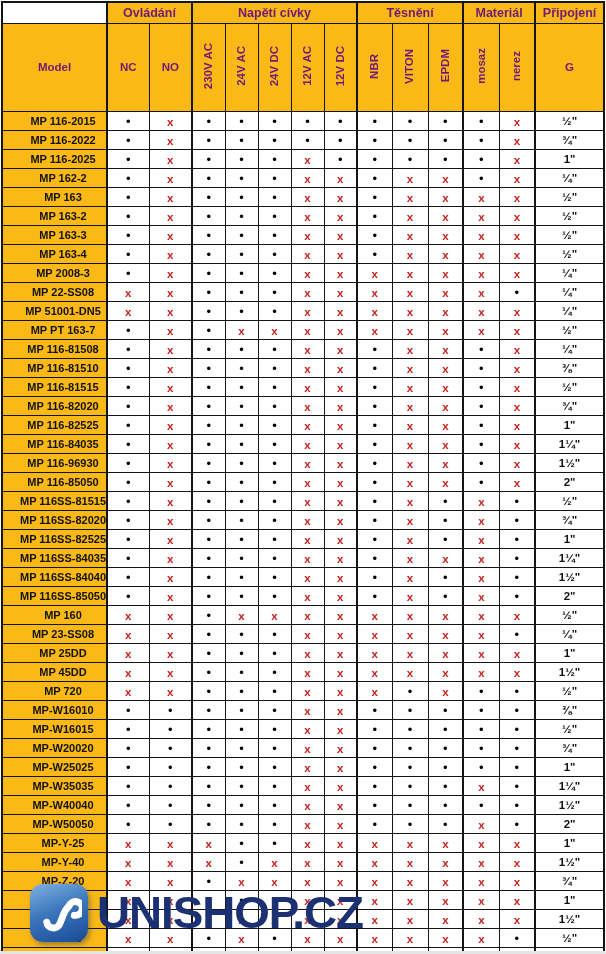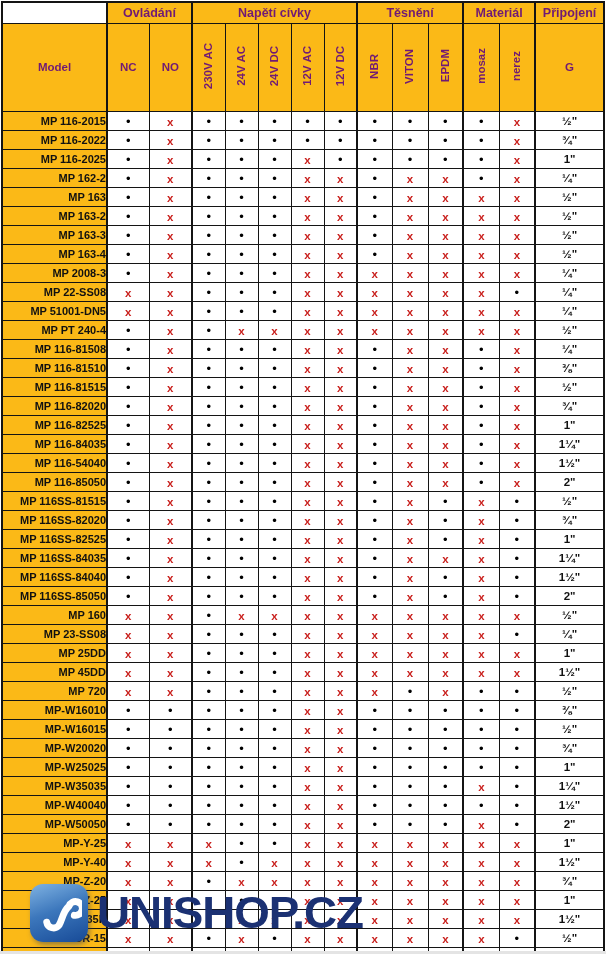--- a/index.html
+++ b/index.html
@@ -26,21 +26,21 @@
   th.blank{border:none;background:#fff;}
   tr.labels th{height:88px;font-size:11.5px;text-align:center;vertical-align:middle;}
   th.model-h{font-size:12px;}
   th.vert span{
     display:inline-block;writing-mode:vertical-rl;transform:rotate(180deg);
     line-height:1;white-space:nowrap;
   }
   tbody tr{height:17.85px;}
   td.model{
     background:var(--org);font-weight:700;font-size:11px;
-    text-align:right;padding-left:17px;white-space:nowrap;
+    text-align:center;padding-left:17px;white-space:nowrap;
   }
   td.mark{text-align:center;background:#fff;}
   td.mark .dot{color:#000;font-size:13px;line-height:1;}
   td.mark .xx{color:var(--red);font-weight:700;font-size:11.5px;line-height:1;}
   td.size{
     text-align:center;background:#fff;font-weight:700;font-size:11.5px;white-space:nowrap;
   }
   .gl{border-left-width:2px !important;}
 
   .legend{position:absolute;left:0;top:937px;width:606px;height:17px;font-size:11px;margin-top:16px;}
@@ -280,21 +280,21 @@
         <td class="mark"><span class="xx">x</span></td>
         <td class="mark"><span class="xx">x</span></td>
         <td class="mark gl"><span class="xx">x</span></td>
         <td class="mark"><span class="xx">x</span></td>
         <td class="mark"><span class="xx">x</span></td>
         <td class="mark gl"><span class="xx">x</span></td>
         <td class="mark"><span class="xx">x</span></td>
         <td class="size gl">¼"</td>
       </tr>
       <tr>
-        <td class="model">MP PT 240-4</td>
+        <td class="model">MP PT 163-7</td>
         <td class="mark gl"><span class="dot">•</span></td>
         <td class="mark"><span class="xx">x</span></td>
         <td class="mark gl"><span class="dot">•</span></td>
         <td class="mark"><span class="xx">x</span></td>
         <td class="mark"><span class="xx">x</span></td>
         <td class="mark"><span class="xx">x</span></td>
         <td class="mark"><span class="xx">x</span></td>
         <td class="mark gl"><span class="xx">x</span></td>
         <td class="mark"><span class="xx">x</span></td>
         <td class="mark"><span class="xx">x</span></td>
@@ -392,21 +392,21 @@
         <td class="mark"><span class="xx">x</span></td>
         <td class="mark"><span class="xx">x</span></td>
         <td class="mark gl"><span class="dot">•</span></td>
         <td class="mark"><span class="xx">x</span></td>
         <td class="mark"><span class="xx">x</span></td>
         <td class="mark gl"><span class="dot">•</span></td>
         <td class="mark"><span class="xx">x</span></td>
         <td class="size gl">1¼"</td>
       </tr>
       <tr>
-        <td class="model">MP 116-54040</td>
+        <td class="model">MP 116-96930</td>
         <td class="mark gl"><span class="dot">•</span></td>
         <td class="mark"><span class="xx">x</span></td>
         <td class="mark gl"><span class="dot">•</span></td>
         <td class="mark"><span class="dot">•</span></td>
         <td class="mark"><span class="dot">•</span></td>
         <td class="mark"><span class="xx">x</span></td>
         <td class="mark"><span class="xx">x</span></td>
         <td class="mark gl"><span class="dot">•</span></td>
         <td class="mark"><span class="xx">x</span></td>
         <td class="mark"><span class="xx">x</span></td>

